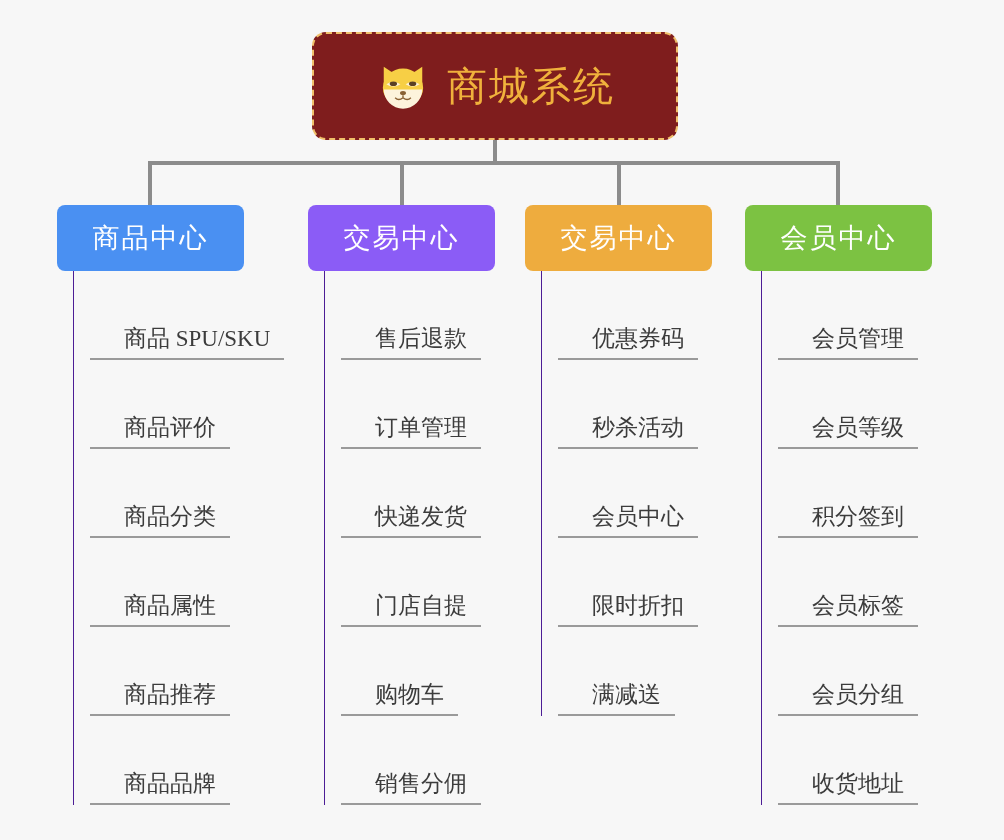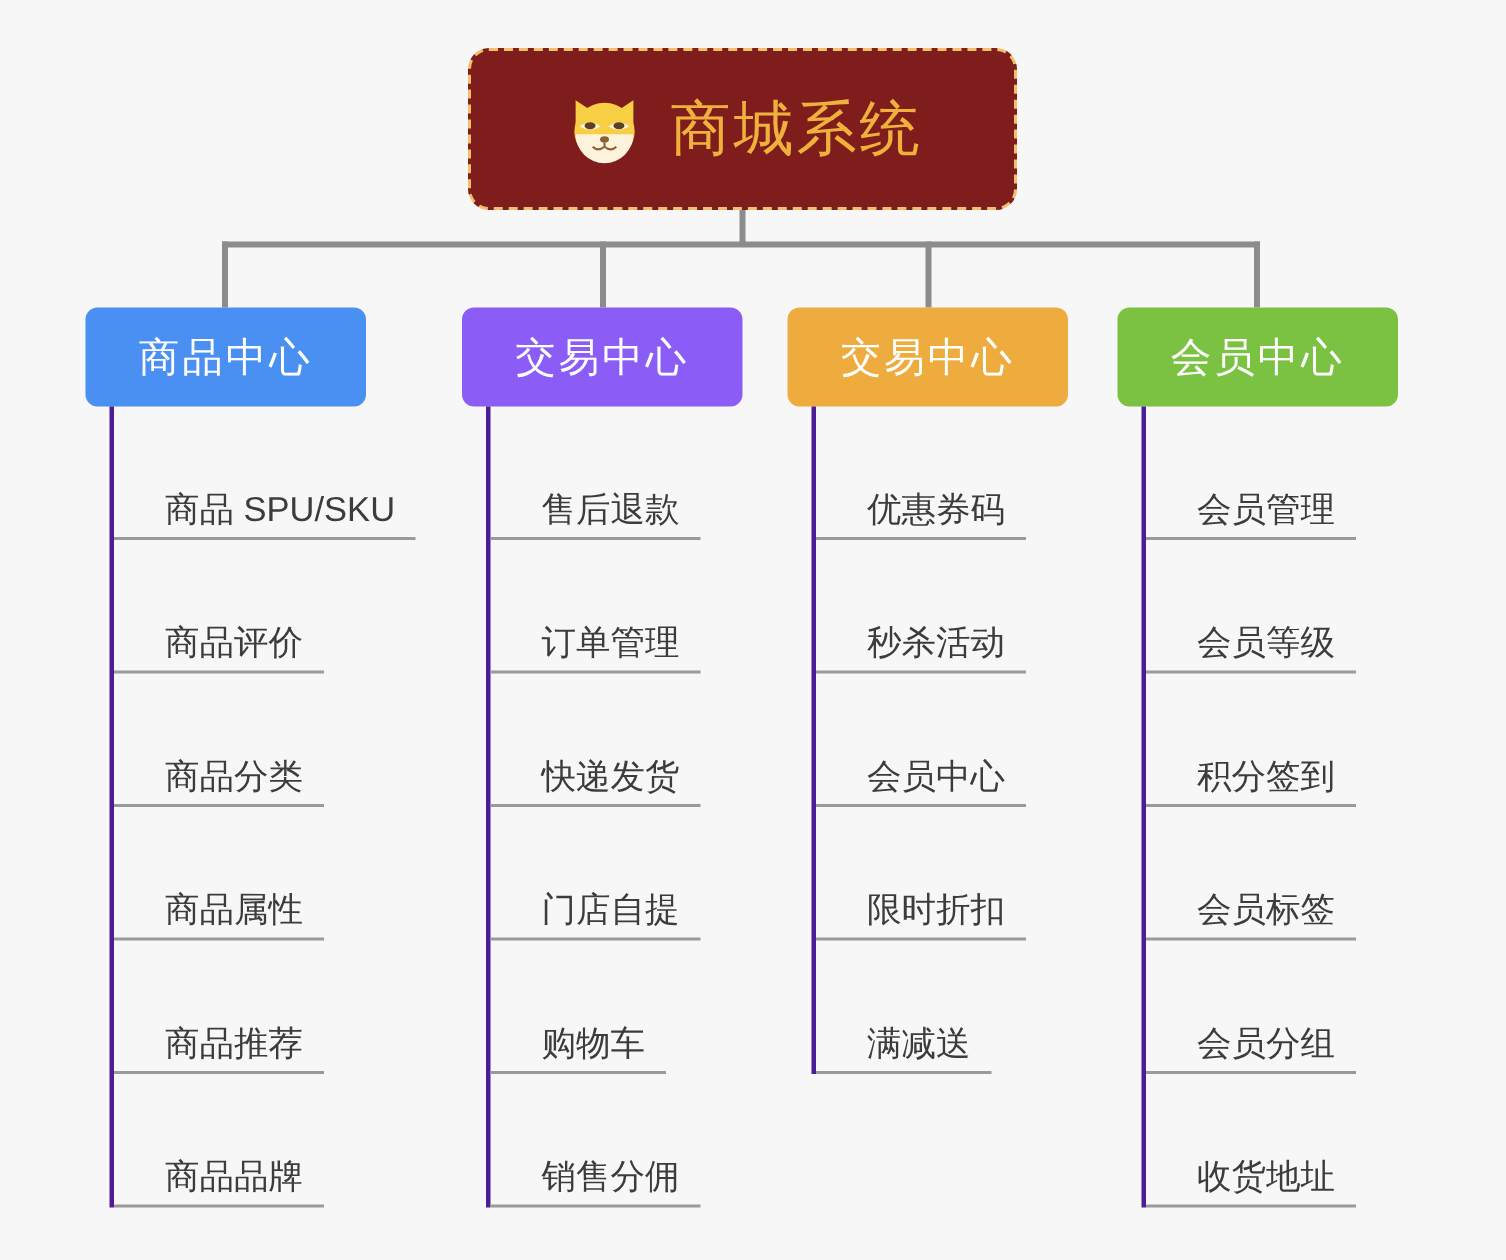--- a/index.html
+++ b/index.html
@@ -103,23 +103,24 @@
   }
   .cat-0 { width: 187px; background: #4a90f2; font-family: Liberation Mono, monospace; }
   .cat-1 { width: 187px; background: #8b5cf6; font-family: Liberation Mono, monospace; }
   .cat-2 { width: 187px; background: #eeac3e; }
   .cat-3 { width: 187px; background: #7cc242; }
 
   
   .items {
     position: relative;
     margin-left: 16px;
-    padding-left: 0;
-    border-left: 3px solid #4c1d95;
+    padding-left: 16px;
+    border-left: 1px solid #4c1d95;
     margin-top: 0;
+    font-family: Liberation Serif, serif;
   }
   .item {
     position: relative;
     height: 89px;
     box-sizing: border-box;
     display: flex;
     align-items: flex-end;
   }
   .item-inner {
     display: inline-block;

